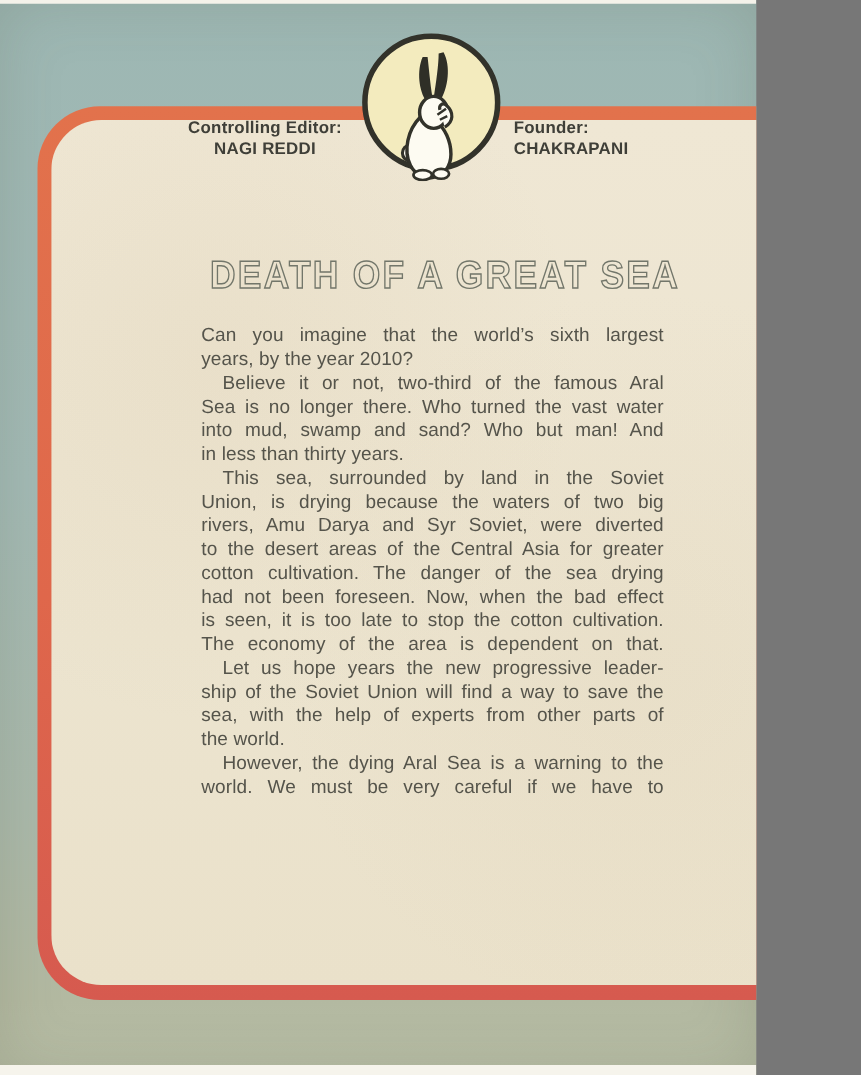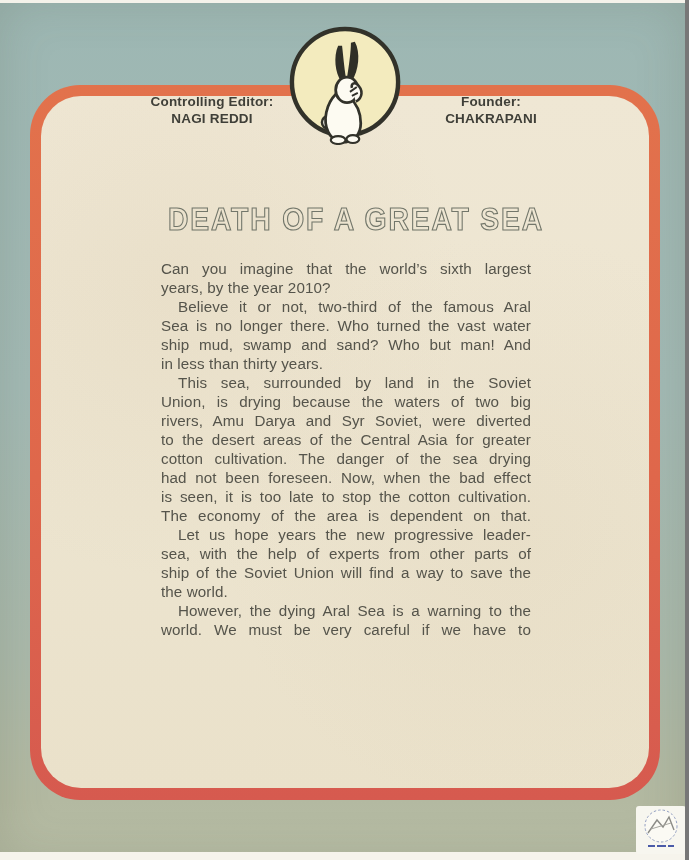--- a/index.html
+++ b/index.html
@@ -1,17 +1,17 @@
 <!DOCTYPE html>
 <html><head>
 <meta charset="utf-8">
 <style>
   html,body{margin:0;padding:0;background:#777;}
   .page{
-    position:relative;width:685px;height:860px;overflow:hidden;
+    position:relative;width:605px;height:860px;overflow:hidden;
     font-family:"Liberation Sans","DejaVu Sans",sans-serif;
     background:linear-gradient(180deg,#9db7b3 0%,#a3bab5 45%,#aab9ab 75%,#b3b9a1 93%,#b7bda5 100%);
     box-shadow:inset 0 0 50px rgba(80,82,60,.18);
   }
   .strip-top{position:absolute;top:0;left:0;right:0;height:3px;background:#f4f2ea;}
   .strip-bottom{position:absolute;top:852px;left:0;right:0;height:8px;background:#f6f4ec;}
 
   .card{
     position:absolute;left:30px;top:85px;width:630px;height:715px;
     border-radius:50px;
@@ -23,21 +23,21 @@
       radial-gradient(circle at 22% 28%, rgba(205,185,150,.14), transparent 42%),
       radial-gradient(circle at 78% 62%, rgba(205,185,150,.11), transparent 46%),
       linear-gradient(180deg,#efe7d4 0%,#ece4cf 60%,#eae1ca 100%);
   }
 
   .masthead-left{
     position:absolute;left:148px;top:93px;width:128px;text-align:center;
     color:#3f3f38;font-size:13.5px;font-weight:bold;line-height:17px;letter-spacing:.2px;
   }
   .masthead-right{
-    position:absolute;left:411px;top:93px;width:160px;text-align:center;
+    position:absolute;left:411px;top:93px;width:160px;text-align:left;
     color:#3f3f38;font-size:13.5px;font-weight:bold;line-height:17px;letter-spacing:.2px;
   }
 
   .logo{position:absolute;left:287px;top:23px;width:118px;height:122px;}
 
   .title-wrap{position:absolute;left:166px;top:200px;width:384px;height:40px;}
 
   .article-body{
     position:absolute;left:161px;top:259px;width:370px;
     color:#55544b;font-size:15.2px;font-weight:normal;line-height:19px;letter-spacing:.1px;
@@ -92,33 +92,33 @@
     <svg width="384" height="40" viewBox="0 0 384 40">
       <text x="2" y="30" font-family="Liberation Sans, DejaVu Sans, sans-serif" font-size="31" font-weight="bold" letter-spacing="2" fill="none" stroke="#72766a" stroke-width="1.15" textLength="376" lengthAdjust="spacingAndGlyphs">DEATH OF A GREAT SEA</text>
     </svg>
   </div>
 
   <div class="article-body">
       <div class="line">Can you imagine that the world’s sixth largest</div>
       <div class="line last">years, by the year 2010?</div>
       <div class="line indent">Believe it or not, two-third of the famous Aral</div>
       <div class="line">Sea is no longer there. Who turned the vast water</div>
-      <div class="line">ship mud, swamp and sand? Who but man! And</div>
+      <div class="line">into mud, swamp and sand? Who but man! And</div>
       <div class="line last">in less than thirty years.</div>
       <div class="line indent">This sea, surrounded by land in the Soviet</div>
       <div class="line">Union, is drying because the waters of two big</div>
       <div class="line">rivers, Amu Darya and Syr Soviet, were diverted</div>
       <div class="line">to the desert areas of the Central Asia for greater</div>
       <div class="line">cotton cultivation. The danger of the sea drying</div>
       <div class="line">had not been foreseen. Now, when the bad effect</div>
       <div class="line">is seen, it is too late to stop the cotton cultivation.</div>
       <div class="line">The economy of the area is dependent on that.</div>
       <div class="line indent">Let us hope years the new progressive leader-</div>
+      <div class="line">ship of the Soviet Union will find a way to save the</div>
       <div class="line">sea, with the help of experts from other parts of</div>
-      <div class="line">ship of the Soviet Union will find a way to save the</div>
       <div class="line last">the world.</div>
       <div class="line indent">However, the dying Aral Sea is a warning to the</div>
       <div class="line">world. We must be very careful if we have to</div>
     </div>
 
   <svg class="stamp" viewBox="0 0 50 48">
     <rect x="0" y="0" width="50" height="48" rx="3" fill="#f7f6ef"></rect>
     <circle cx="25" cy="20" r="16" fill="#fbfaf4" stroke="#94a0c2" stroke-width="1" stroke-dasharray="2.5,2"></circle>
     <path d="M12,27 L21,14 L27,21 L33,11 L38,24" fill="none" stroke="#8b8b86" stroke-width="1.4"></path>
     <path d="M15,23 L35,17" stroke="#a7a7a0" stroke-width="1"></path>

